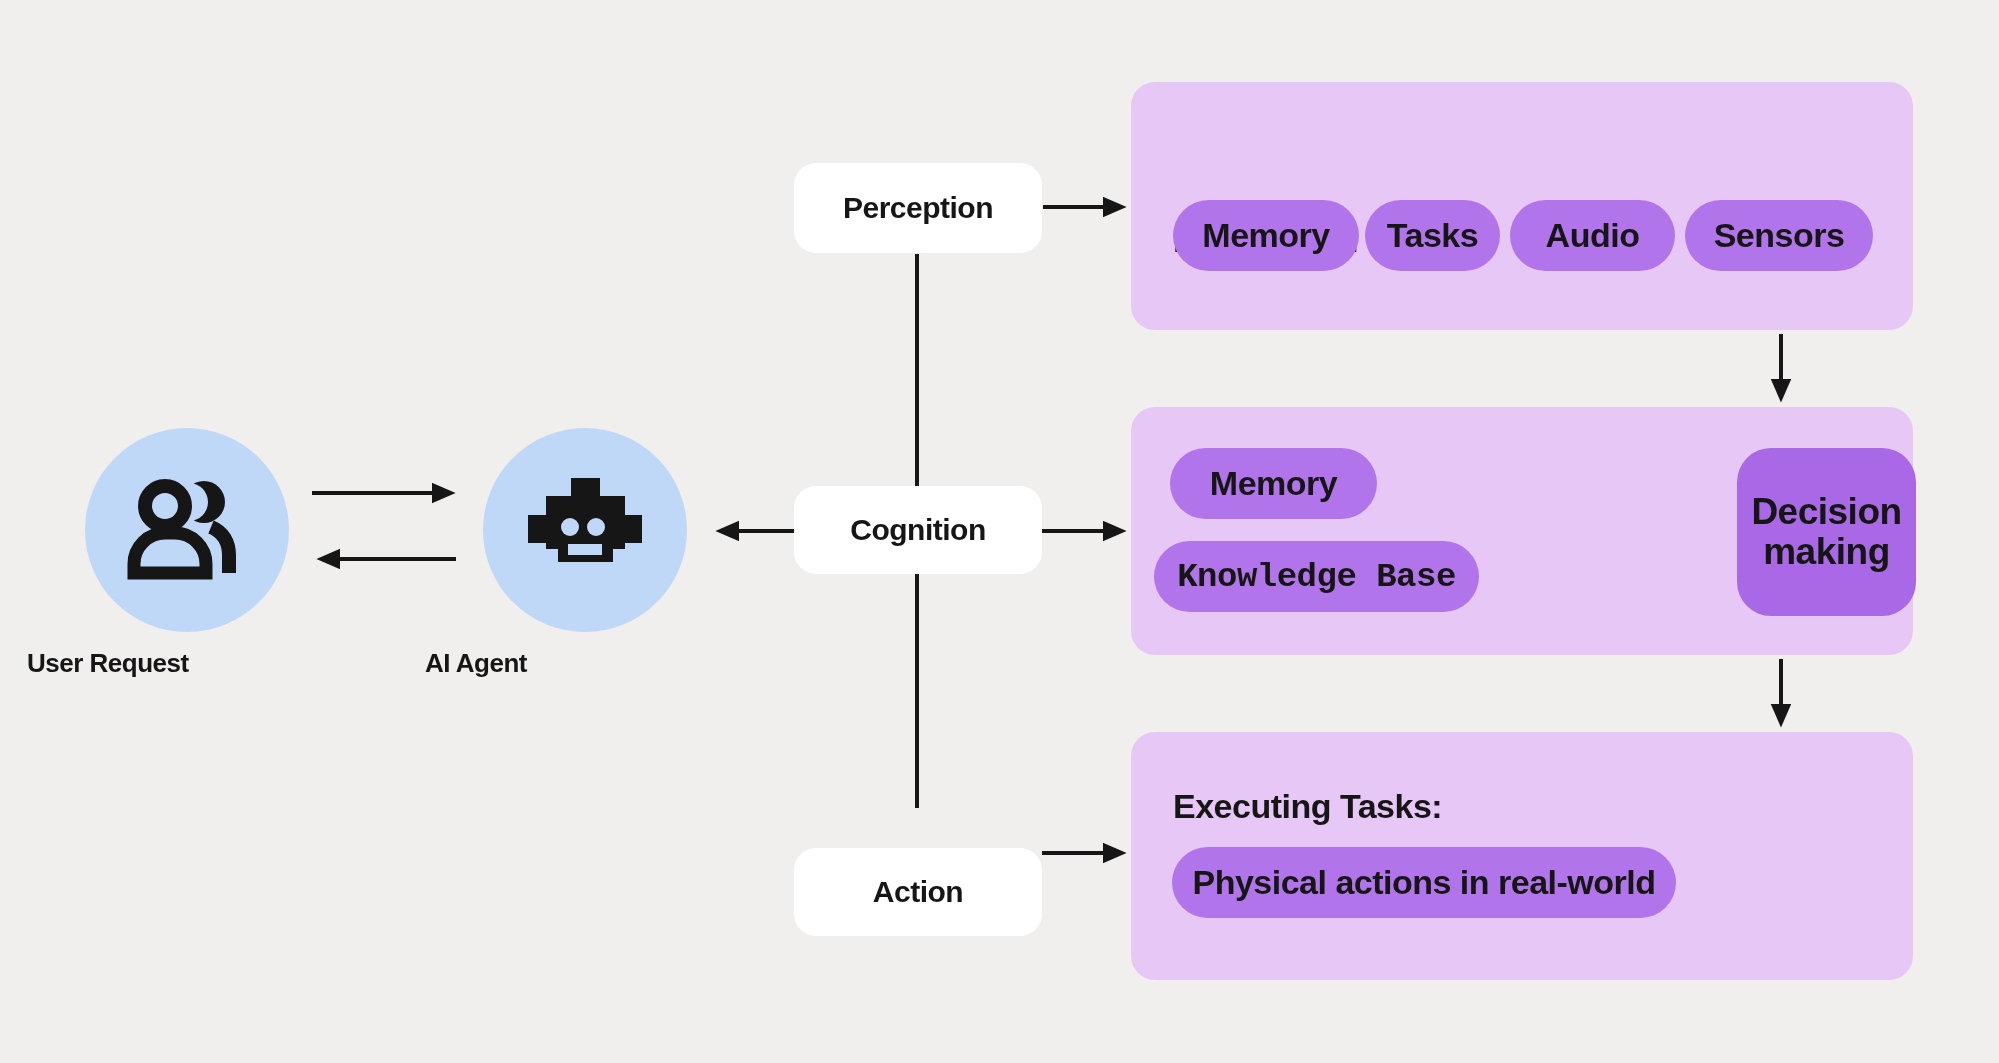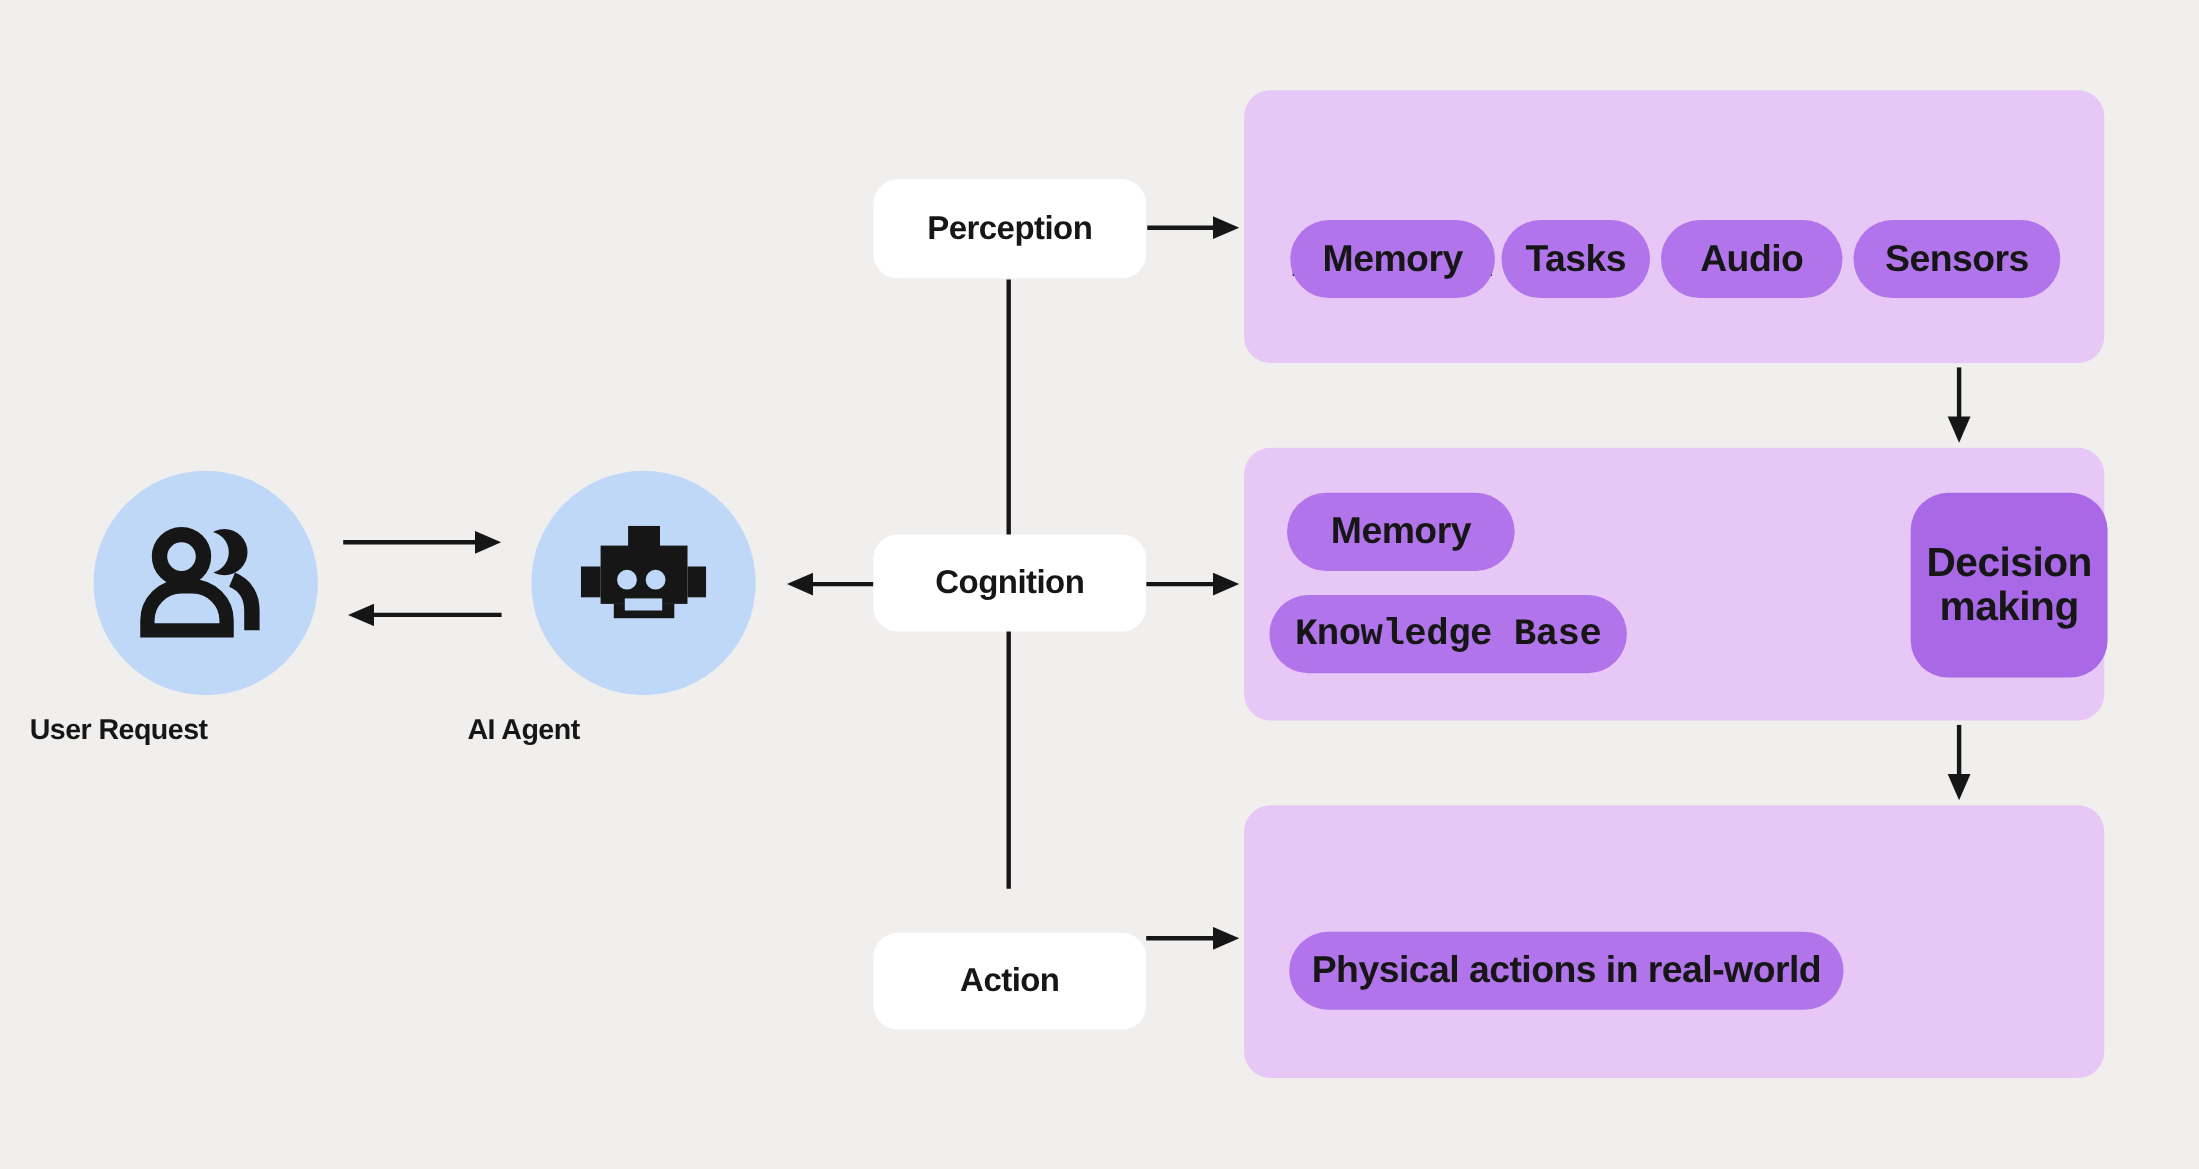--- a/index.html
+++ b/index.html
@@ -121,16 +121,17 @@
     <div class="pill" id="pill-sensors">Sensors</div>
   </section>
 
   <section class="panel" id="panel-cognition">
     <div class="pill" id="pill-memory">Memory</div>
     <div class="pill" id="pill-kb">Knowledge Base</div>
     <div class="decision">Decision making</div>
   </section>
 
   <section class="panel" id="panel-action">
+    <div class="panel-title">Executing Tasks:</div>
     <div class="pill" id="pill-physical">Physical actions in real-world</div>
   </section>
 
 </div>
 
 </body></html>

